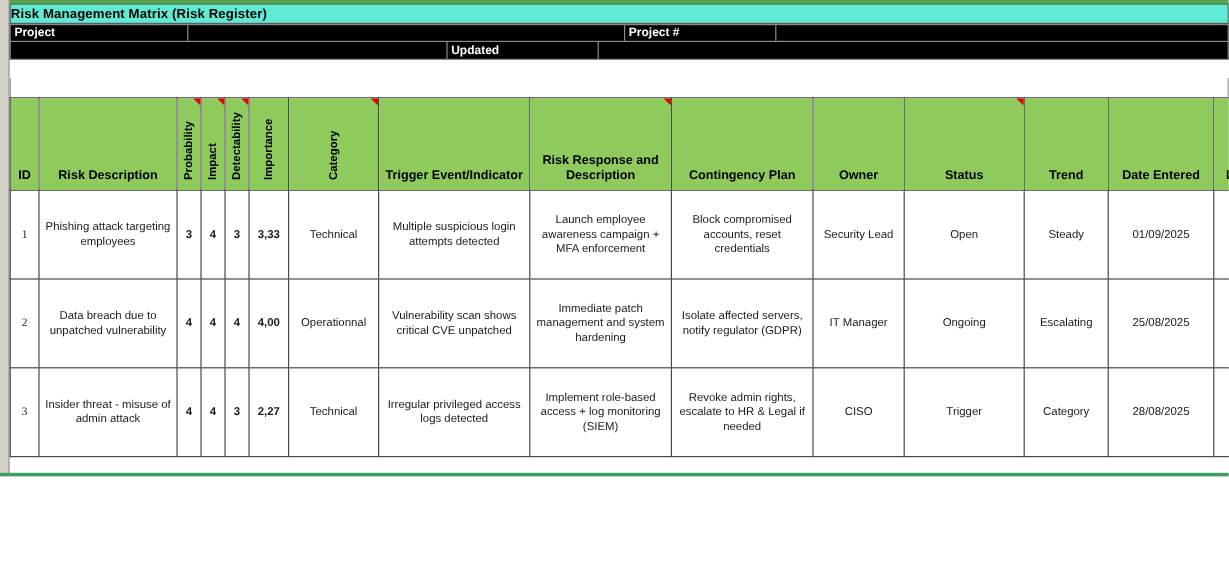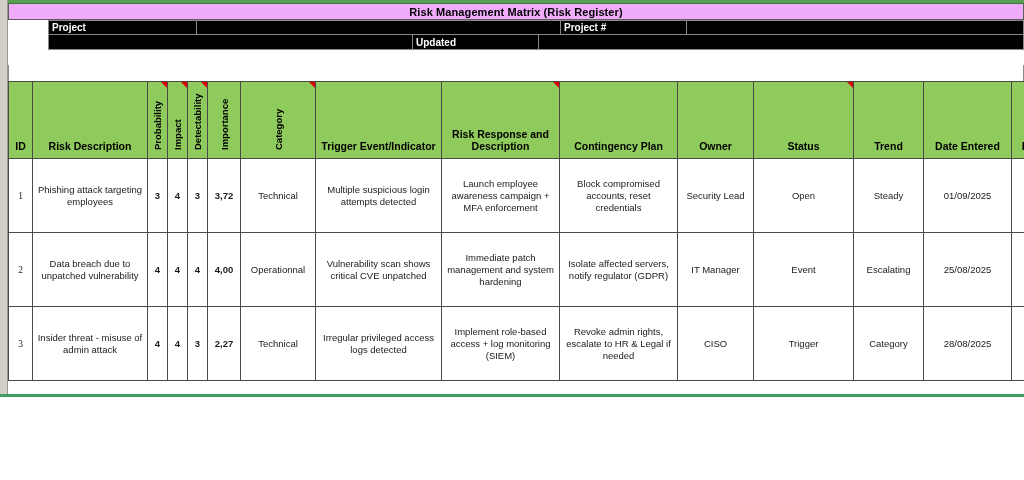--- a/index.html
+++ b/index.html
@@ -23,32 +23,32 @@
   }
   .left-gutter {
     position: absolute; left: 0; top: 0; width: 8px; height: 395px;
     background: #d4d0c8;
     border-right: 1px solid #9a9a94;
   }
 
   
   .title-banner {
     position: absolute; left: 8px; top: 4px; width: 1016px; height: 16px;
-    background: #f0abfc;
+    background: #5eead4;
     border: 1px solid #5d5d5d;
     border-top: none;
-    display: flex; align-items: center; justify-content: center;
+    display: flex; align-items: center; justify-content: flex-start;
   }
   .title-banner .t {
     font-size: 11px; font-weight: bold; color: #000; letter-spacing: .1px;
   }
 
   
   .info-rows {
-    position: absolute; left: 8px; top: 20px; width: 1016px; padding-left: 40px;
+    position: absolute; left: 8px; top: 20px; width: 1016px;
   }
   .info-row {
     display: flex; height: 15px; width: 100%;
     border: 1px solid #8a8a8a; border-top: none;
     background: #000000;
   }
   .info-row:first-child { border-top: 1px solid #8a8a8a; }
   .info-cell-label {
     color: #ffffff; font-size: 10px; font-weight: bold;
     padding-left: 3px; display: flex; align-items: center;
@@ -233,21 +233,21 @@
         <th>Date to Review</th>
       </tr>
     </thead>
     <tbody>
       <tr>
         <td class="id-cell">1</td>
         <td>Phishing attack targeting employees</td>
         <td class="num">3</td>
         <td class="num">4</td>
         <td class="num">3</td>
-        <td class="num">3,72</td>
+        <td class="num">3,33</td>
         <td>Technical</td>
         <td>Multiple suspicious login attempts detected</td>
         <td>Launch employee awareness campaign + MFA enforcement</td>
         <td>Block compromised accounts, reset credentials</td>
         <td>Security Lead</td>
         <td>Open</td>
         <td>Steady</td>
         <td class="date">01/09/2025</td>
         <td class="date">01/10/2025</td>
       </tr>
@@ -256,21 +256,21 @@
         <td>Data breach due to unpatched vulnerability</td>
         <td class="num">4</td>
         <td class="num">4</td>
         <td class="num">4</td>
         <td class="num">4,00</td>
         <td>Operationnal</td>
         <td>Vulnerability scan shows critical CVE unpatched</td>
         <td>Immediate patch management and system hardening</td>
         <td>Isolate affected servers, notify regulator (GDPR)</td>
         <td>IT Manager</td>
-        <td>Event</td>
+        <td>Ongoing</td>
         <td>Escalating</td>
         <td class="date">25/08/2025</td>
         <td class="date">25/09/2025</td>
       </tr>
       <tr>
         <td class="id-cell">3</td>
         <td>Insider threat - misuse of admin attack</td>
         <td class="num">4</td>
         <td class="num">4</td>
         <td class="num">3</td>

